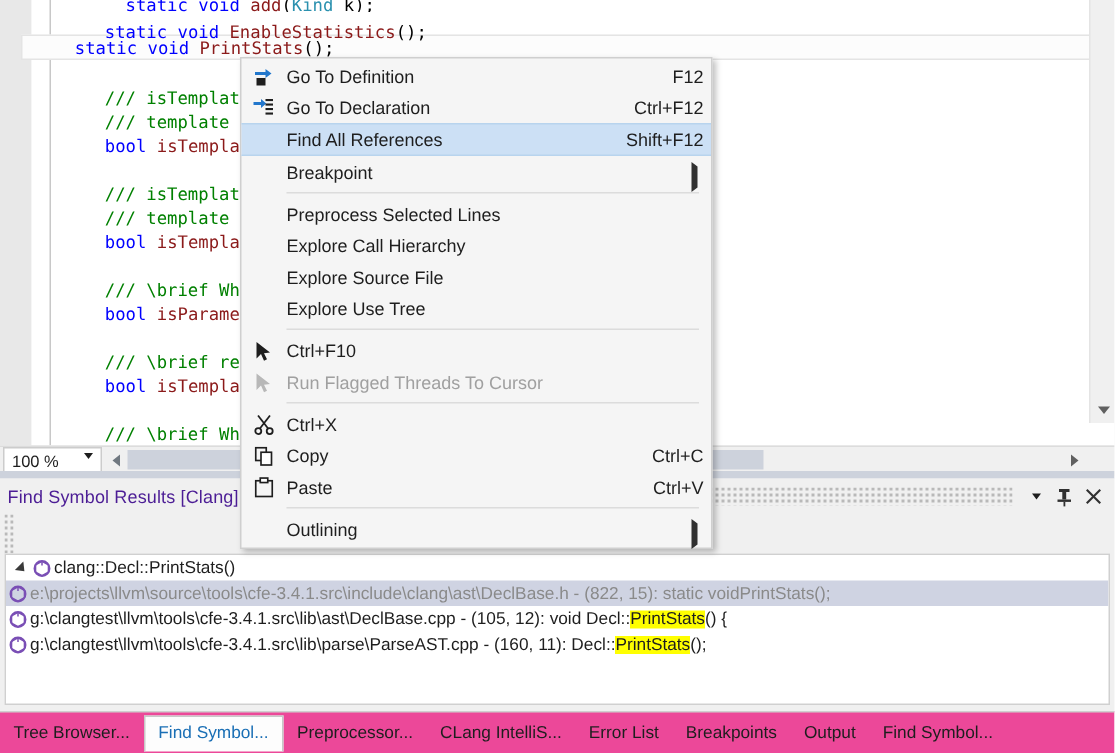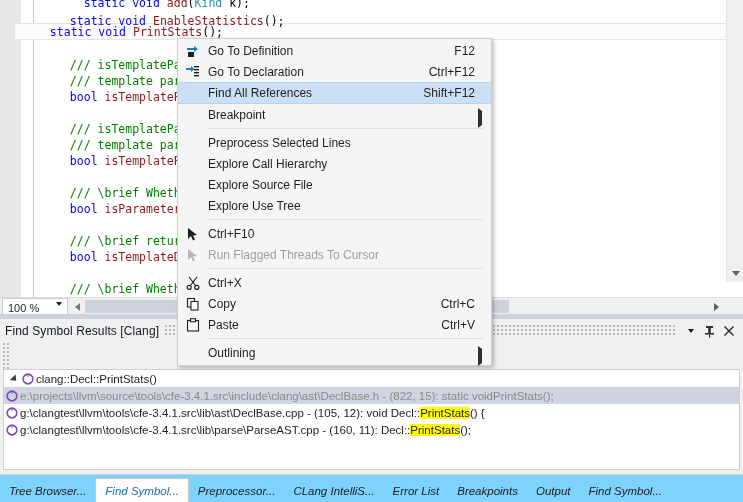--- a/index.html
+++ b/index.html
@@ -84,55 +84,55 @@
   .h-thumb {
     position: absolute; left: 15px; top: 2px; width: 424px; height: 13px;
     background: #cdd2dc;
   }
   .bottom-strip {
     position: absolute; left: 0; top: 314px; width: 743px; height: 5px; background: #cdd2dc;
   }
 
   
   .ctx-menu {
-    position: absolute; left: 177px; top: 38px; width: 315px;
+    position: absolute; left: 160px; top: 38px; width: 315px;
     background: #f5f5f5; border: 1px solid #cfcfcf;
     box-shadow: 2px 2px 4px rgba(0,0,0,0.25);
     z-index: 50; padding: 1px 0 2px 0;
   }
   .ctx-gutter {
     position: absolute; left: 1px; top: 1px; width: 30px; bottom: 2px;
     background: #f5f5f5;
   }
   .ctx-item {
     position: relative; height: 21px; display: flex; align-items: center;
     font-size: 12px; color: #1e1e1e; padding-left: 30px; z-index: 2;
   }
   .ctx-item.selected { background: #cce0f5; border-top: 1px solid #b8d4ee; border-bottom: 1px solid #b8d4ee; height: 22px; }
   .ctx-item.disabled { color: #a0a0a0; align-items: center; }
   .ctx-label { flex: 1; }
-  .ctx-short { color: #1e1e1e; font-size: 12px; padding-right: 16px; }
+  .ctx-short { color: #1e1e1e; font-size: 12px; padding-right: 5px; }
   .ctx-sub { position: absolute; right: 9px; top: 7px; }
   .ctx-sep { height: 1px; background: #dcdcdc; margin: 3px 8px 3px 30px; position: relative; z-index: 2; }
   .ctx-icon {
     position: absolute; left: 6px; top: 3px; width: 17px; height: 16px;
     display: flex; align-items: center; justify-content: center;
   }
 
   
   .fsr-panel {
     position: absolute; left: 0; top: 319px; width: 743px; height: 155px;
     background: #f0f0f0;
   }
   .fsr-header {
     position: absolute; left: 0; top: 0; width: 743px; height: 24px;
     display: flex; align-items: center;
   }
   .fsr-title {
-    font-size: 12px; color: #0f172a; padding-left: 5px; letter-spacing: 0.1px;
+    font-size: 12px; color: #4c1d95; padding-left: 5px; letter-spacing: 0.1px;
   }
   .grip-dots {
     flex: 1; height: 12px; margin: 0 6px;
     background-image: radial-gradient(circle at 1px 1px, #b9b9b9 1px, transparent 1.2px);
     background-size: 4px 4px;
   }
   .fsr-hdr-btn {
     width: 19px; height: 20px; display: flex; align-items: center; justify-content: center;
   }
   .fsr-toolstrip {
@@ -153,22 +153,22 @@
   .fsr-row.selected { background: #cfd3e2; color: #8a8a8a; }
   .tree-arrow { width: 12px; display: flex; align-items: center; justify-content: center; }
   .tri-root { border-top: 4px solid transparent; border-bottom: 4px solid transparent; border-left: 5px solid #3a3a3a; transform: rotate(45deg); }
   .sym-icon { width: 16px; display: flex; align-items: center; justify-content: center; }
   .hl { background: #ffff00; color: #1e1e1e; }
   .fsr-row.selected .hl { background: transparent; color: #8a8a8a; }
 
   
   .tabbar {
     position: absolute; left: 0; top: 474px; width: 743px; height: 28px;
-    background: #7dd3fc; border-top: 1px solid #cfcfcf;
-    display: flex; align-items: flex-end; font-style: italic;
+    background: #ec4899; border-top: 1px solid #cfcfcf;
+    display: flex; align-items: center;
   }
   .tab {
     height: 23px; padding: 0 9px; display: flex; align-items: center;
     font-size: 11.5px; color: #1e1e1e; white-space: nowrap;
   }
   .tab.active {
     background: #fdfdfd; border: 1px solid #c8c8c8; border-bottom: none;
     color: #1a6fb5; height: 24px;
   }
 </style>

